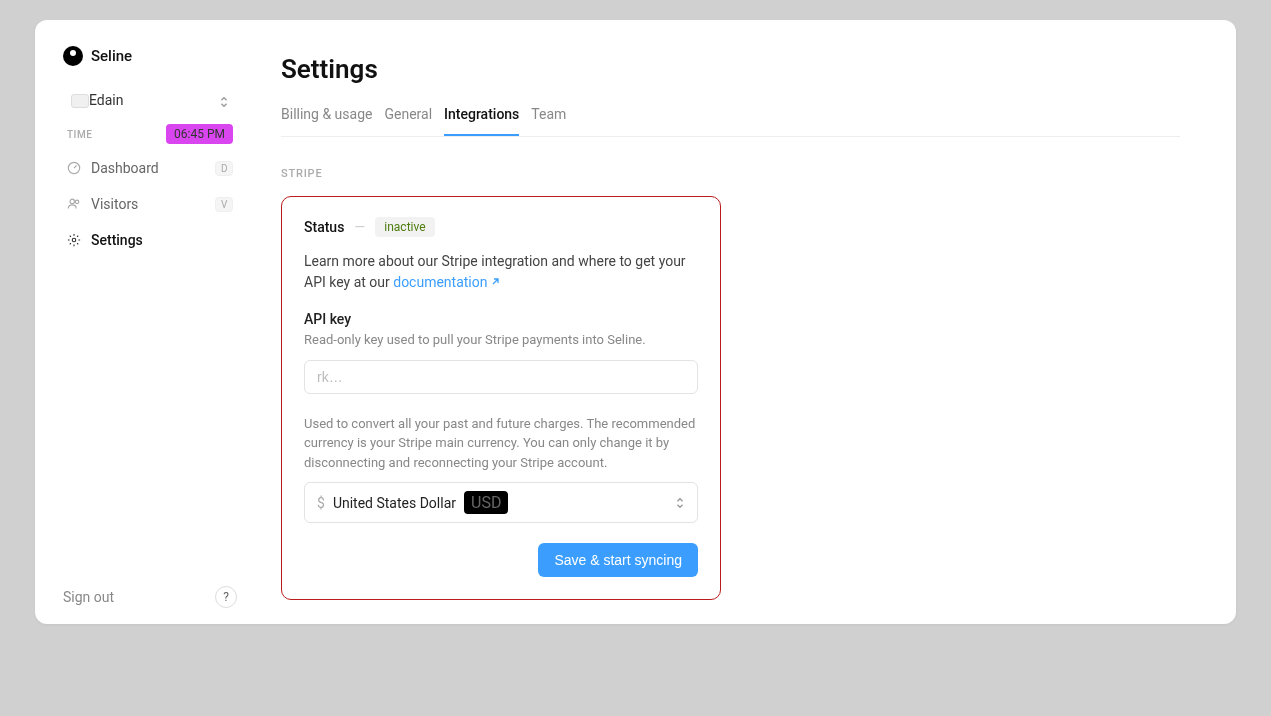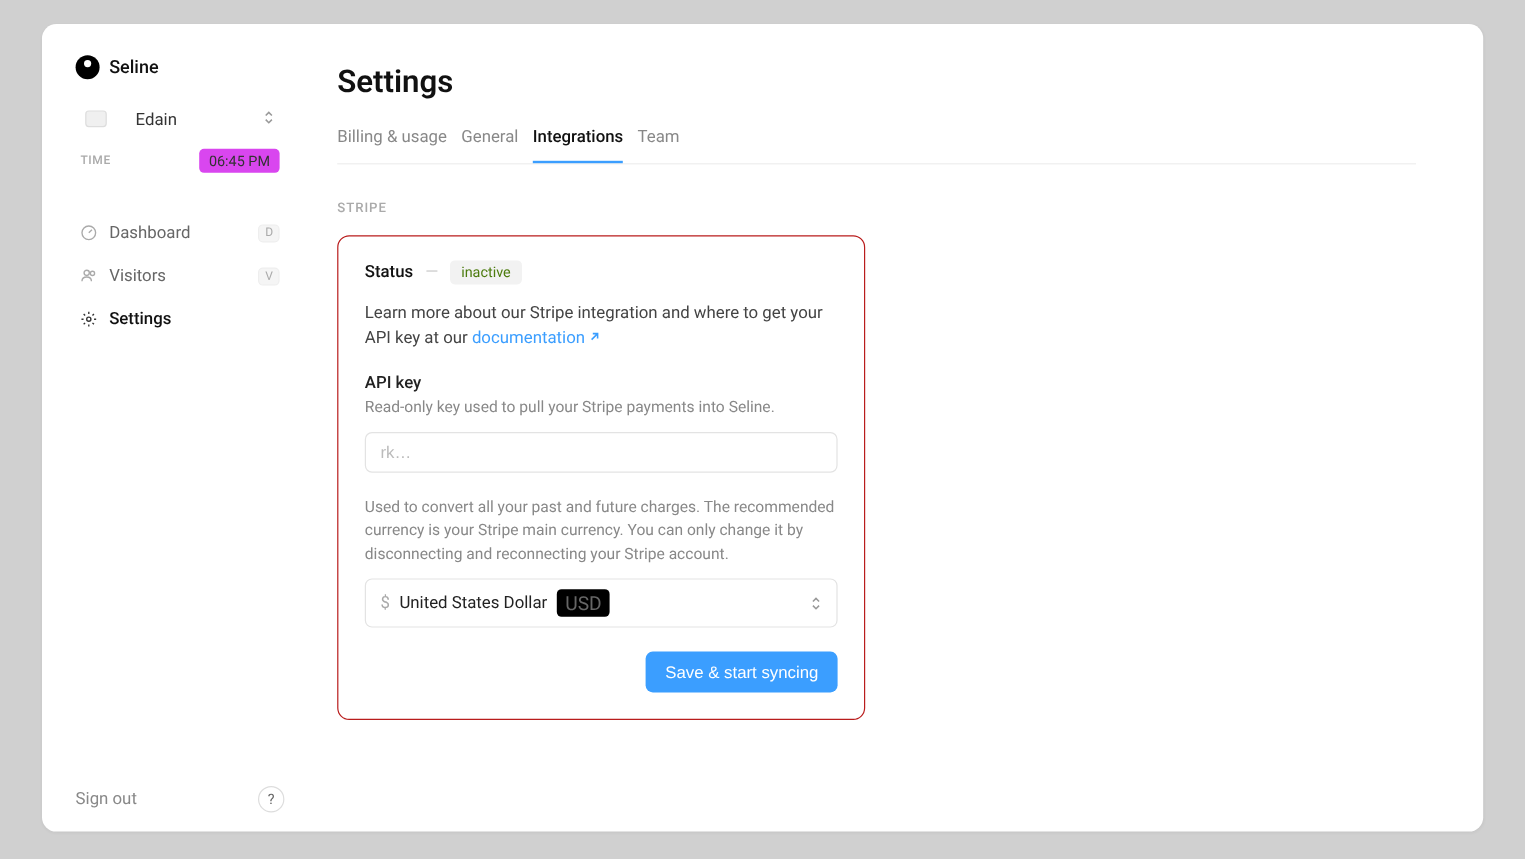--- a/index.html
+++ b/index.html
@@ -11,21 +11,21 @@
       font-family: -apple-system, BlinkMacSystemFont, "Segoe UI", Roboto, sans-serif;
       background: #d0d0d0;
       width: 1271px;
       height: 716px;
       overflow: hidden;
     }
     .app-shell {
       background: #fff;
       border-radius: 12px;
       margin: 20px 35px;
-      height: 673px;
+      height: 604px;
       display: flex;
       box-shadow: 0 1px 3px rgba(0,0,0,0.05);
     }
     .sidebar {
       width: 218px;
       padding: 26px 16px 16px 28px;
       display: flex;
       flex-direction: column;
     }
     .brand-row {
@@ -51,22 +51,22 @@
       top: 4px;
       left: 7px;
     }
     .brand-name {
       font-size: 15px;
       font-weight: 500;
       color: #111;
     }
     .workspace-selector {
       display: flex;
-      align-items: flex-start;
-      gap: 24px;
+      align-items: flex-end;
+      gap: 0;
       padding: 6px 8px;
       border-radius: 6px;
       margin-bottom: 10px;
       cursor: pointer;
     }
     .workspace-avatar {
       width: 18px;
       height: 14px;
       background: #f0f0f0;
       border: 1px solid #ddd;
@@ -79,21 +79,21 @@
     }
     .updown-icon {
       width: 10px;
       height: 12px;
       color: #999;
     }
     .time-row {
       display: flex;
       justify-content: space-between;
       align-items: center;
-      margin-bottom: 34px;
+      margin-bottom: 8px;
       padding: 0 4px;
     }
     .time-label {
       font-size: 10px;
       letter-spacing: 0.5px;
       color: #aaa;
       font-weight: 500;
     }
     .time-value {
       font-size: 12px;

